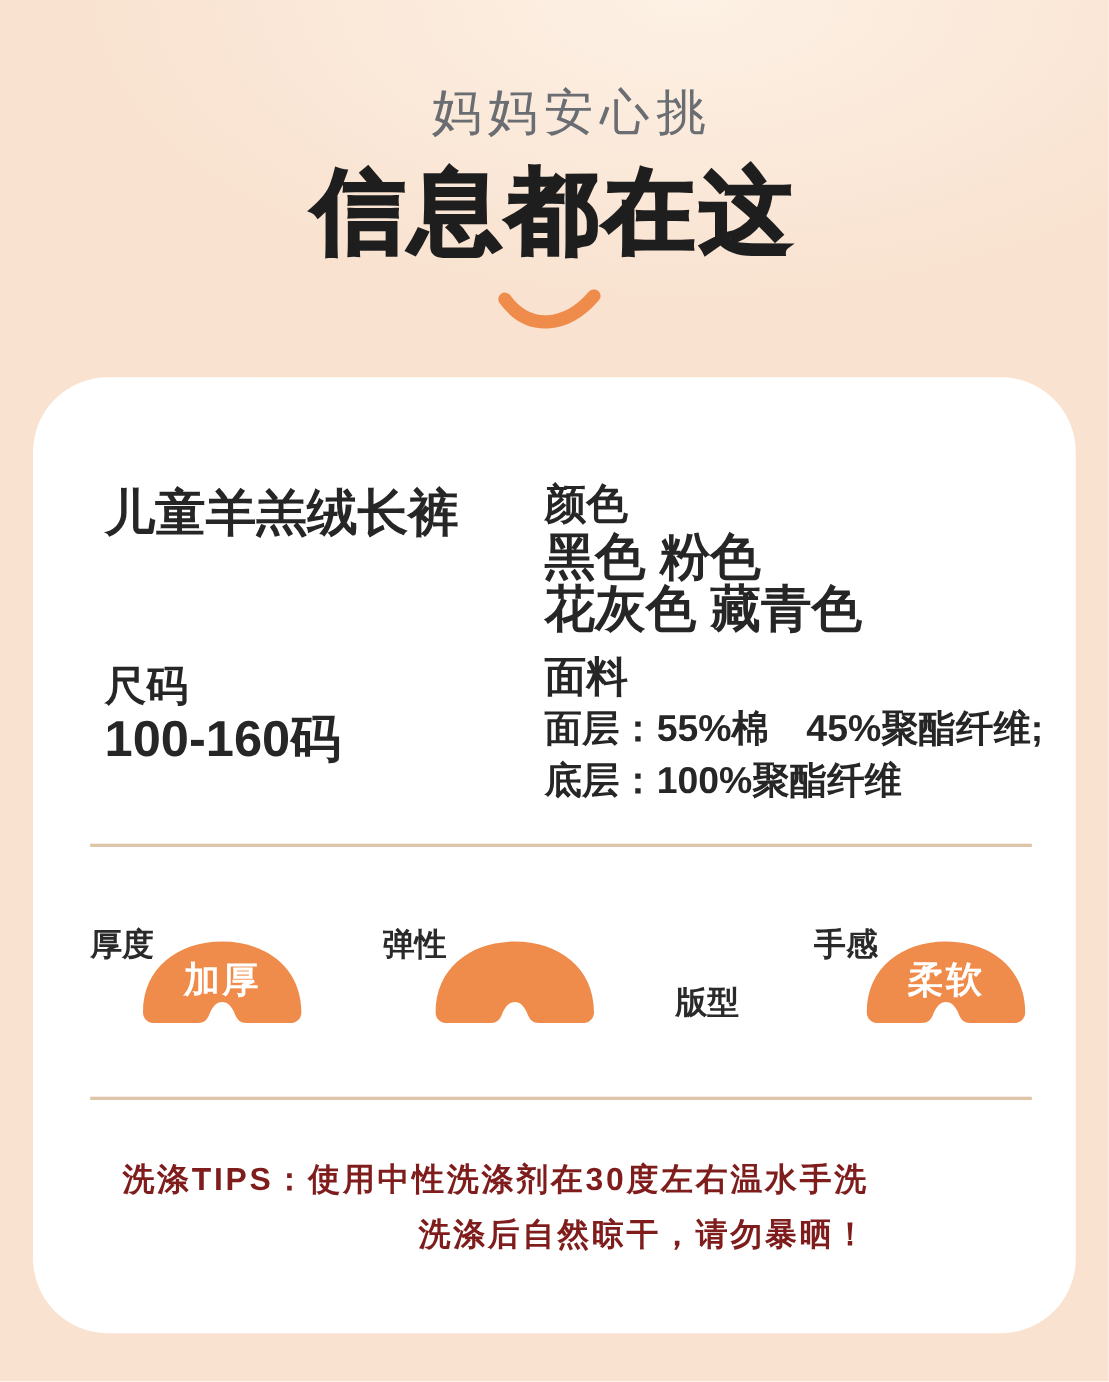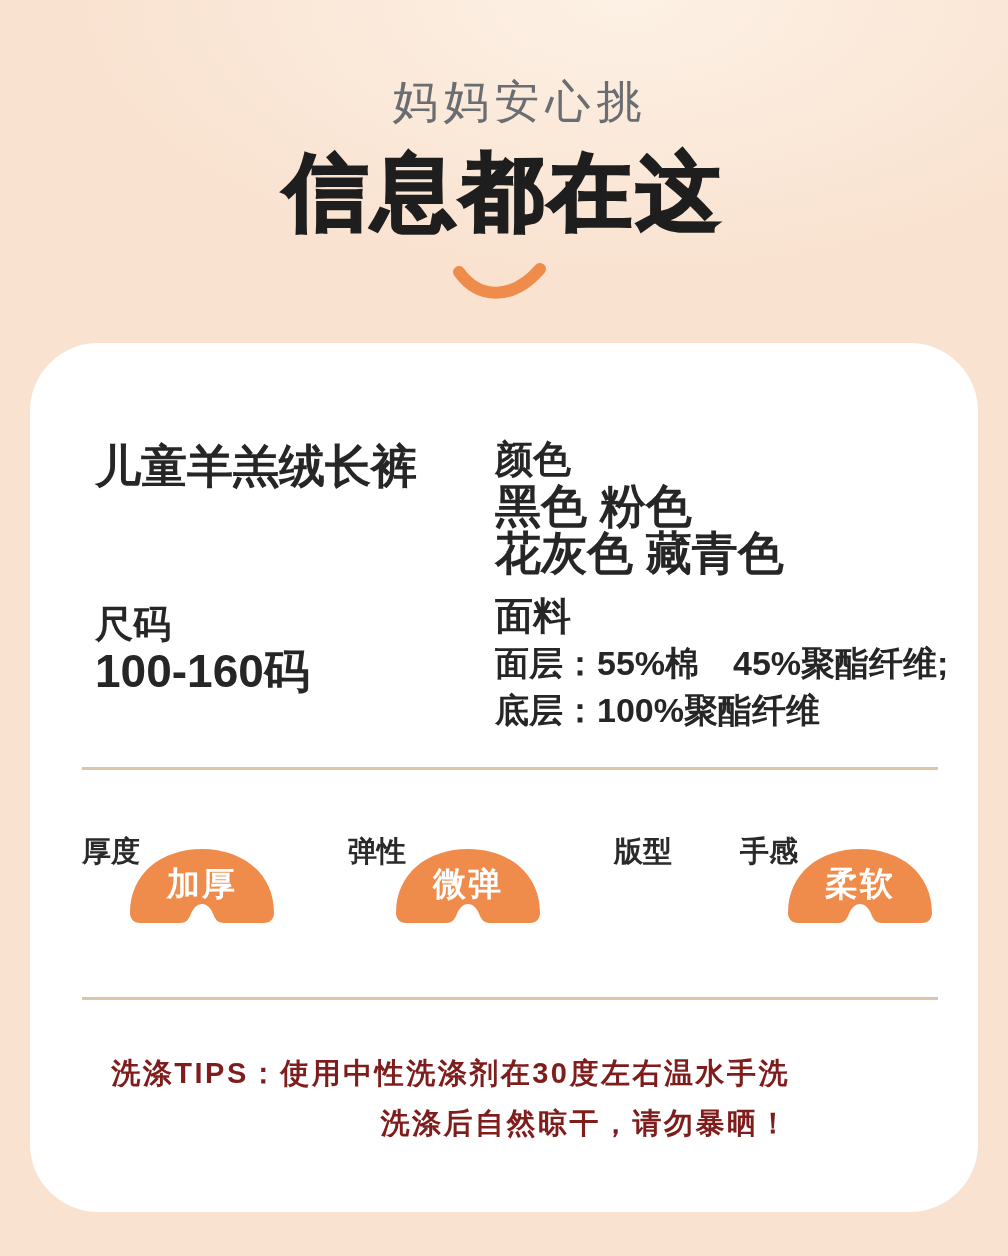--- a/index.html
+++ b/index.html
@@ -64,20 +64,21 @@
     background: #dec4a8;
   }
   .divider-1 { top: 424px; }
   .divider-2 { top: 654px; }
   
   .badges-row {
     position: absolute; left: 52px; top: 489px;
     width: 856px; height: 100px;
     display: flex;
     justify-content: space-between;
+    align-items: flex-end;
   }
   .badge { display: flex; align-items: flex-start; }
   .badge-label {
     font-size: 29px; font-weight: 800;
     color: #2a2a2a;
     margin-top: 0;
     white-space: nowrap;
   }
   .badge-dome {
     position: relative;
@@ -154,21 +155,20 @@
           <span class="badge-value">加厚</span>
         </div>
       </div>
 
       <div class="badge">
         <span class="badge-label">弹性</span>
         <div class="badge-dome">
           <svg width="156" height="80" viewBox="0 0 156 80">
             <path d="M 6,68 C 6,28 38,4 78,4 C 118,4 150,28 150,68 C 150,74 146,78 140,78 L 100,78 C 94,78 92,75 90,71 C 87,63 83,59 78,59 C 73,59 69,63 66,71 C 64,75 62,78 56,78 L 16,78 C 10,78 6,74 6,68 Z" fill="#f08c4b"></path>
           </svg>
-          <span class="badge-value">微弹</span>
         </div>
       </div>
 
       <div class="badge">
         <span class="badge-label">版型</span>
       </div>
 
       <div class="badge">
         <span class="badge-label">手感</span>
         <div class="badge-dome">

